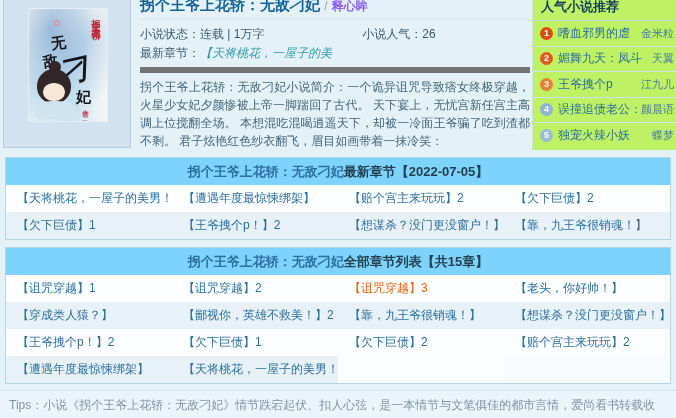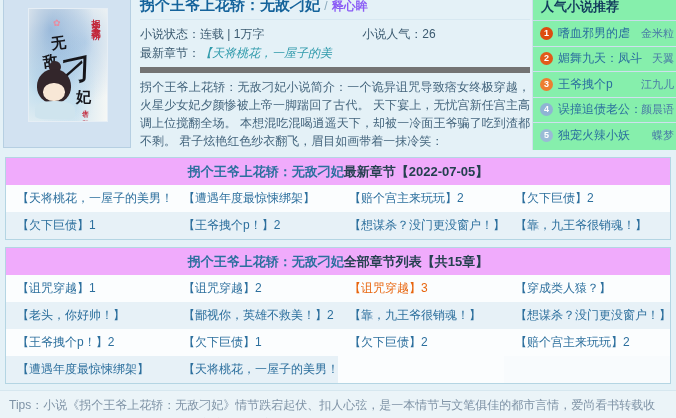--- a/index.html
+++ b/index.html
@@ -47,37 +47,37 @@
   .book-title { font-size:15px; font-weight:bold; color:#15639b;
     border-bottom:1px solid #d7e8f1; padding-bottom:4px; white-space:nowrap; }
   .book-title .sep { color:#8aa9bc; font-weight:normal; font-size:12px; }
   .book-title .author { color:#8b5cf6; font-size:12px; font-weight:bold; }
   .meta { display:grid; grid-template-columns:57% 43%; margin-top:5px; line-height:19px;
     color:#3b5a70; border-bottom:6px solid #737373; padding-bottom:4px; }
   .meta .link { color:#2f9aab; cursor:pointer;font-style:italic; }
   .intro { margin-top:5px; color:#44657d; line-height:18px; text-align:justify; }
 
   .sidebar { position:absolute; right:0; top:0; width:144px; height:150px;
-    background:#86efac; border-left:1px solid #cfe0ee; overflow:hidden; }
+    background:#bef264; border-left:1px solid #cfe0ee; overflow:hidden; }
   .sb-header { font-weight:bold; color:#123c5c; font-size:13px; padding:0 8px 4px 8px;
     margin-top:-2px; border-bottom:1px solid #c9dcea; }
   .sb-row { display:flex; align-items:center; height:25.5px; padding:0 2px 0 7px;
     border-bottom:1px solid #cfe0ee; cursor:pointer; }
   .sb-row:last-child { border-bottom:none; }
   .badge { width:13px; height:13px; border-radius:50%; color:#fff; font-size:9px;
     font-weight:bold; text-align:center; line-height:13px; flex:0 0 13px; margin-right:5px; }
   .b1 { background:#dd4b10; } .b2 { background:#e25a1a; } .b3 { background:#ed7d31; }
   .b4 { background:#8fb4d4; } .b5 { background:#9abbd6; }
   .sb-title { color:#2b6f9e; flex:1; white-space:nowrap; overflow:hidden; }
   .sb-author { color:#4a7ba6; font-size:11px; white-space:nowrap; margin-left:3px; }
 
   
   .panel { margin:7px 5px 0 5px; background:#f8fbfd; border:1px solid #b4d5e3; }
   .panel-header { height:27px; line-height:27px; text-align:center; font-weight:bold;
-    font-size:13px; background:#f0abfc; }
+    font-size:13px; background:#7dd3fc; }
   .panel-header .h-book { color:#2b6f9e; }
   .panel-header .h-rest { color:#24404f; }
   .chapter-grid { display:grid; grid-template-columns:repeat(4,1fr); }
   .cell { height:27px; line-height:27px; padding-left:11px; color:#2c6f9d; font-size:12px;
     white-space:nowrap; overflow:hidden; cursor:pointer; background:#fbfdfe; }
   .chapter-grid > .cell:nth-child(8n+5), .chapter-grid > .cell:nth-child(8n+6),
   .chapter-grid > .cell:nth-child(8n+7), .chapter-grid > .cell:nth-child(8n+8)
     { background:#e7f1f7; }
   .chapter-grid > .cell.empty { background:#fbfdfe; cursor:default; }
   .cell.hl { color:#e8650e; }
@@ -191,23 +191,23 @@
   <div class="panel-header">
     <span class="h-book">拐个王爷上花轿：无敌刁妃</span><span class="h-rest">全部章节列表【共15章】</span>
   </div>
   <div class="chapter-grid">
   <div class="cell">【诅咒穿越】1</div>
 
   <div class="cell">【诅咒穿越】2</div>
 
   <div class="cell hl">【诅咒穿越】3</div>
 
+  <div class="cell">【老头，你好帅！】</div>
+
   <div class="cell">【穿成类人猿？】</div>
-
-  <div class="cell">【老头，你好帅！】</div>
 
 
   <div class="cell">【鄙视你，英雄不救美！】2</div>
 
   <div class="cell">【靠，九王爷很销魂！】</div>
 
   <div class="cell">【想谋杀？没门更没窗户！】</div>
 
   <div class="cell">【王爷拽个p！】2</div>
 

